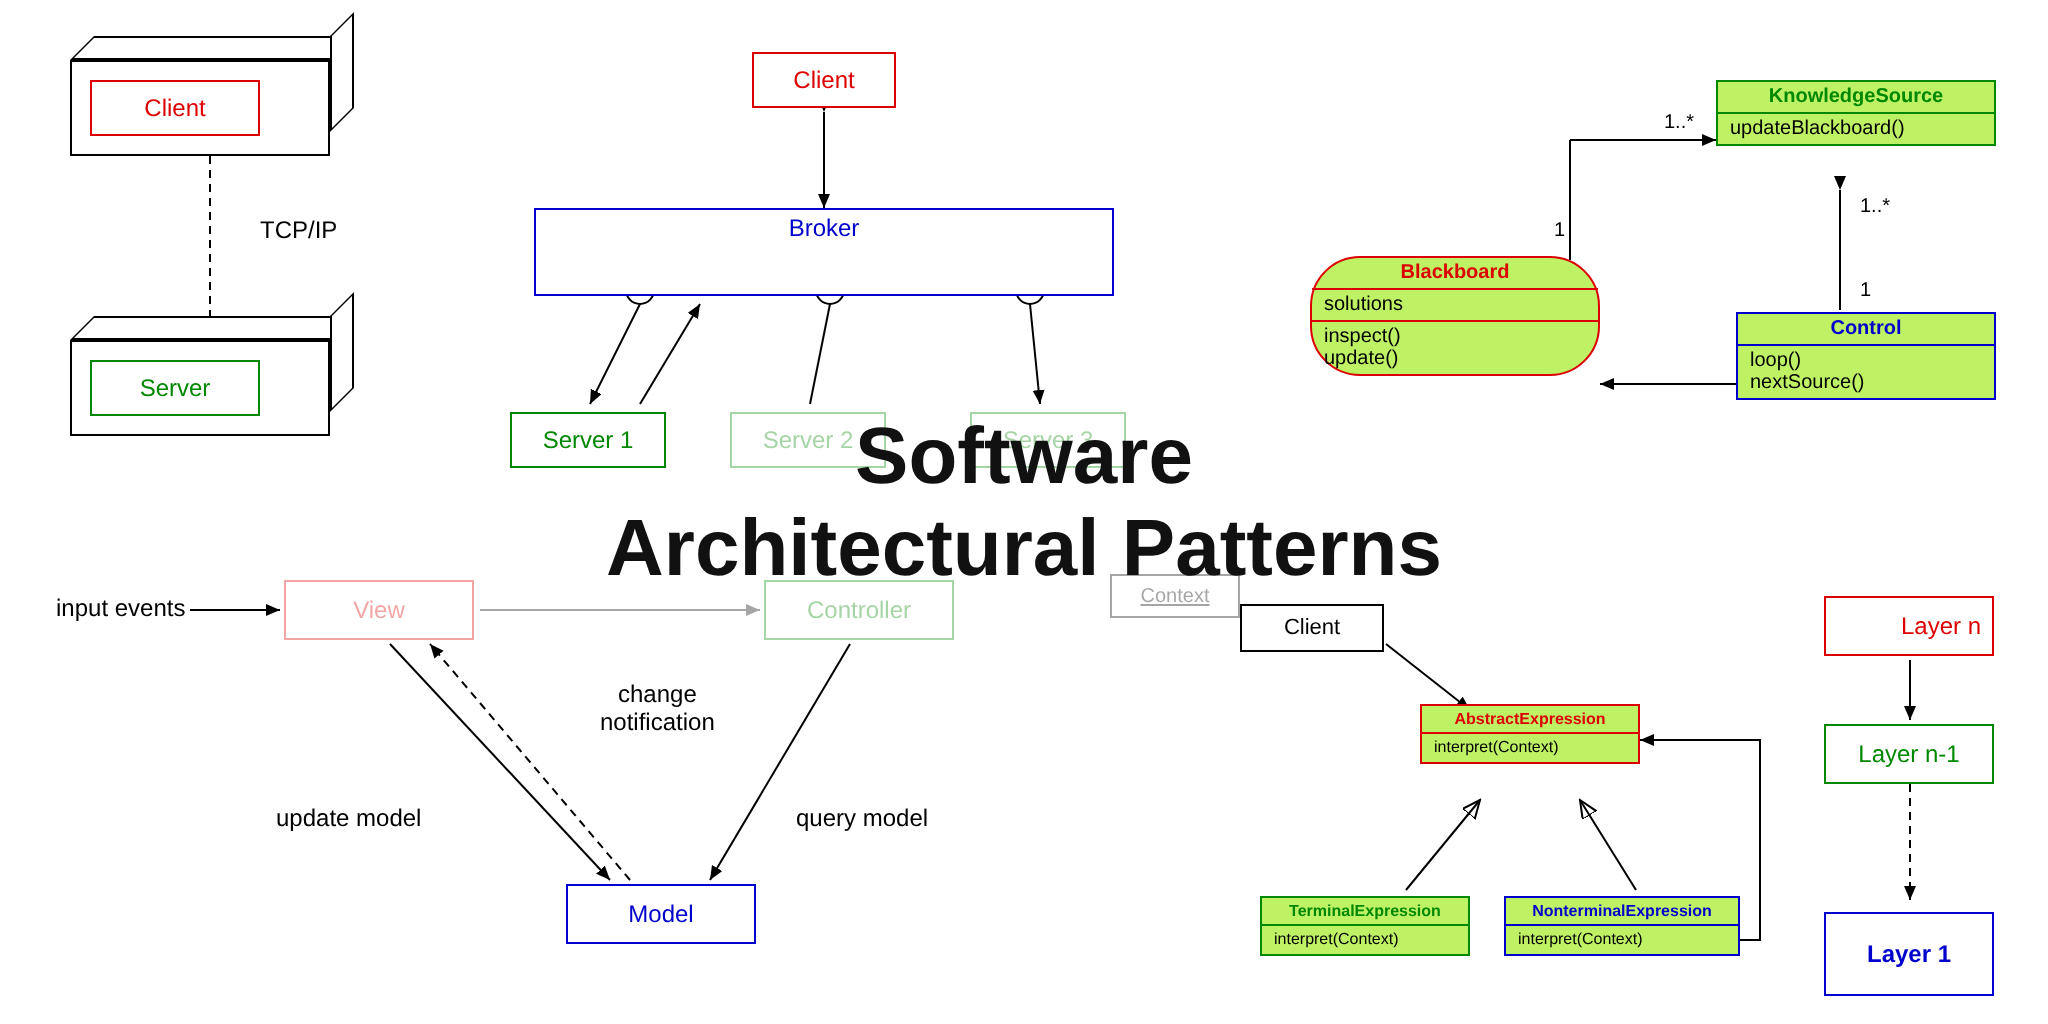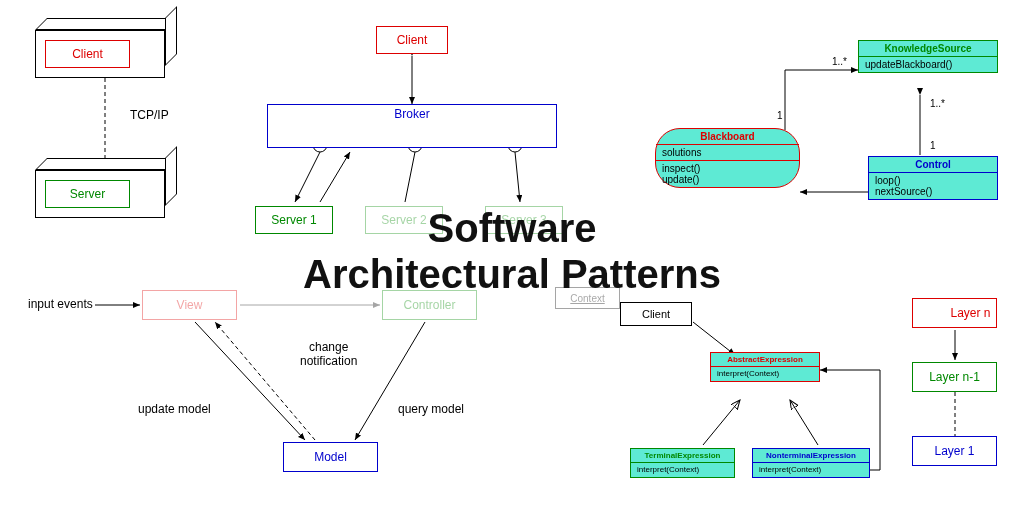--- a/index.html
+++ b/index.html
@@ -4,21 +4,21 @@
 <style>
   * { box-sizing: border-box; margin: 0; padding: 0; }
   body { width: 1024px; height: 512px; font-family: Arial, sans-serif; background: #fff; position: relative; overflow: hidden; }
   .box { position: absolute; border: 1.5px solid; background: #fff; display: flex; align-items: center; justify-content: center; font-size: 12px; }
   .box-red { border-color: #d00; color: #d00; }
   .box-green { border-color: #080; color: #080; }
   .box-blue { border-color: #00c; color: #00c; }
   .box-black { border-color: #000; color: #000; }
   .label { position: absolute; font-size: 12px; color: #000; }
   .title { position: absolute; left: 50%; top: 50%; transform: translate(-50%,-55%); text-align: center; font-weight: 600; font-size: 40px; color: #111; line-height: 1.15; z-index: 10; font-family: 'Trebuchet MS', sans-serif; }
-  .uml { position: absolute; border: 1.5px solid; background: #5eead4; font-size: 10px; }
+  .uml { position: absolute; border: 1.5px solid; background: #bef264; font-size: 10px; }
   .uml-head { border-bottom: 1.5px solid; padding: 2px 6px; font-weight: bold; text-align: center; }
   .uml-sec { border-bottom: 1.5px solid; padding: 2px 6px; color: #000; min-height: 14px; font-size: 10px; }
   .uml-sec:last-child { border-bottom: none; }
   .uml-red { border-color: #d00; } .uml-red .uml-head { color: #d00; border-color: #d00; } .uml-red .uml-sec { border-color: #d00; }
   .uml-green { border-color: #080; } .uml-green .uml-head { color: #080; border-color: #080; } .uml-green .uml-sec { border-color: #080; }
   .uml-blue { border-color: #00c; } .uml-blue .uml-head { color: #00c; border-color: #00c; text-align: center; } .uml-blue .uml-sec { border-color: #00c; }
   svg { position: absolute; left: 0; top: 0; pointer-events: none; }
   .cube { position: absolute; }
   .cube .front { position: absolute; border: 1.5px solid #000; background: #fff; }
   .cube .top { position: absolute; border: 1.5px solid #000; background: #fff; transform: skewX(-45deg); transform-origin: bottom left; }
@@ -133,18 +133,18 @@
   <div class="uml-head" style="font-size:8px;">TerminalExpression</div>
   <div class="uml-sec" style="font-size:8px;">interpret(Context)</div>
 </div>
 <div class="uml uml-blue" style="left:752px; top:448px; width:118px; font-size:8px;">
   <div class="uml-head" style="font-size:8px;">NonterminalExpression</div>
   <div class="uml-sec" style="font-size:8px;">interpret(Context)</div>
 </div>
 
 <div class="box box-red" style="left:912px; top:298px; width:85px; height:30px;padding-left:32px;">Layer n</div>
 <div class="box box-green" style="left:912px; top:362px; width:85px; height:30px;">Layer n-1</div>
-<div class="box box-blue" style="left:912px; top:436px; width:85px; height:30px;">Layer 1</div>
+<div class="box box-blue" style="left:912px; top:456px; width:85px; height:42px;font-weight:bold;">Layer 1</div>
 
 <div class="title">
   <div>Software</div>
   <div>Architectural Patterns</div>
 </div>
 
 </body></html>

